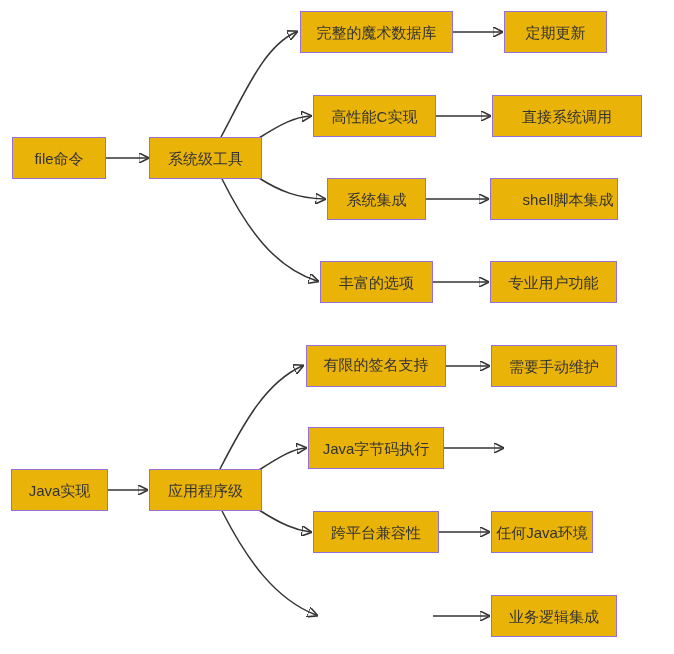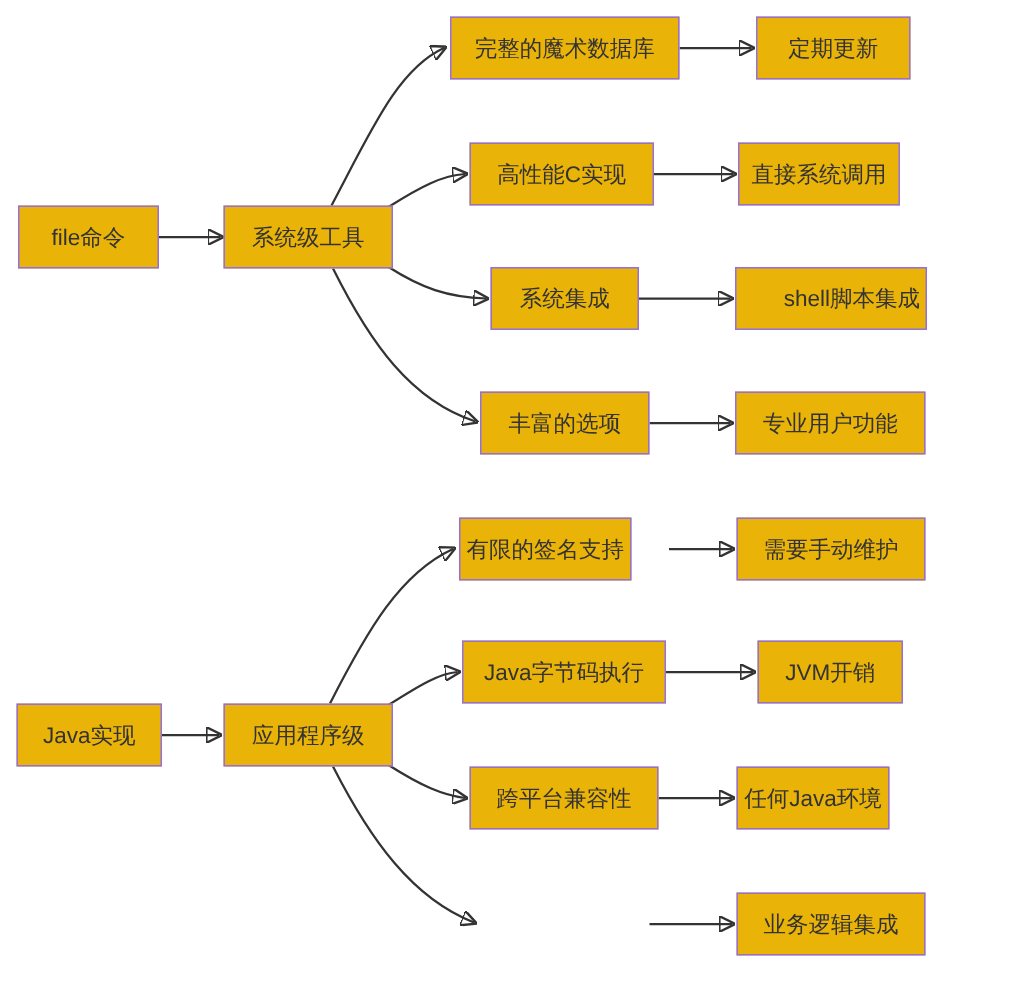--- a/index.html
+++ b/index.html
@@ -41,29 +41,29 @@
     text-align: center;
     white-space: nowrap;
     line-height: 1;
   }
   
   .t1-root { left: 12px;  top: 137px; width: 94px;  }
   .t1-hub  { left: 149px; top: 137px; width: 113px; }
   .t1-b0   { left: 300px; top: 11px;  width: 153px; }
   .t1-l0   { left: 504px; top: 11px;  width: 103px; }
   .t1-b1   { left: 313px; top: 95px;  width: 123px; }
-  .t1-l1   { left: 492px; top: 95px;  width: 108px; }
+  .t1-l1   { left: 492px; top: 95px;  width: 150px; }
   .t1-b2   { left: 327px; top: 178px; width: 99px;  }
   .t1-l2   { left: 490px; top: 178px; width: 128px; padding-left: 28px; }
   .t1-b3   { left: 320px; top: 261px; width: 113px; }
   .t1-l3   { left: 490px; top: 261px; width: 127px; }
   
   .t2-root { left: 11px;  top: 469px; width: 97px;  }
   .t2-hub  { left: 149px; top: 469px; width: 113px; text-align: right; }
-  .t2-b0   { left: 306px; top: 345px; width: 115px; }
+  .t2-b0   { left: 306px; top: 345px; width: 140px; font-family: Liberation Mono, monospace; }
   .t2-l0   { left: 491px; top: 345px; width: 126px; }
   .t2-b1   { left: 308px; top: 427px; width: 136px; }
   .t2-l1   { left: 505px; top: 427px; width: 97px;  }
   .t2-b2   { left: 313px; top: 511px; width: 126px; }
   .t2-l2   { left: 491px; top: 511px; width: 102px; }
   .t2-b3   { left: 319px; top: 595px; width: 114px; }
   .t2-l3   { left: 491px; top: 595px; width: 126px; }
 </style>
 </head>
 <body>
@@ -113,20 +113,19 @@
   <div class="node t1-b3">丰富的选项</div>
   <div class="node t1-l3">专业用户功能</div>
 
   <div class="node t2-root">Java实现</div>
   <div class="node t2-hub">应用程序级</div>
 
   <div class="node t2-b0">有限的签名支持</div>
   <div class="node t2-l0">需要手动维护</div>
 
   <div class="node t2-b1">Java字节码执行</div>
-  <div class="node t2-l1">JVM开销</div>
 
   <div class="node t2-b2">跨平台兼容性</div>
   <div class="node t2-l2">任何Java环境</div>
 
   <div class="node t2-l3">业务逻辑集成</div>
 
 </div>
 
 </body></html>

